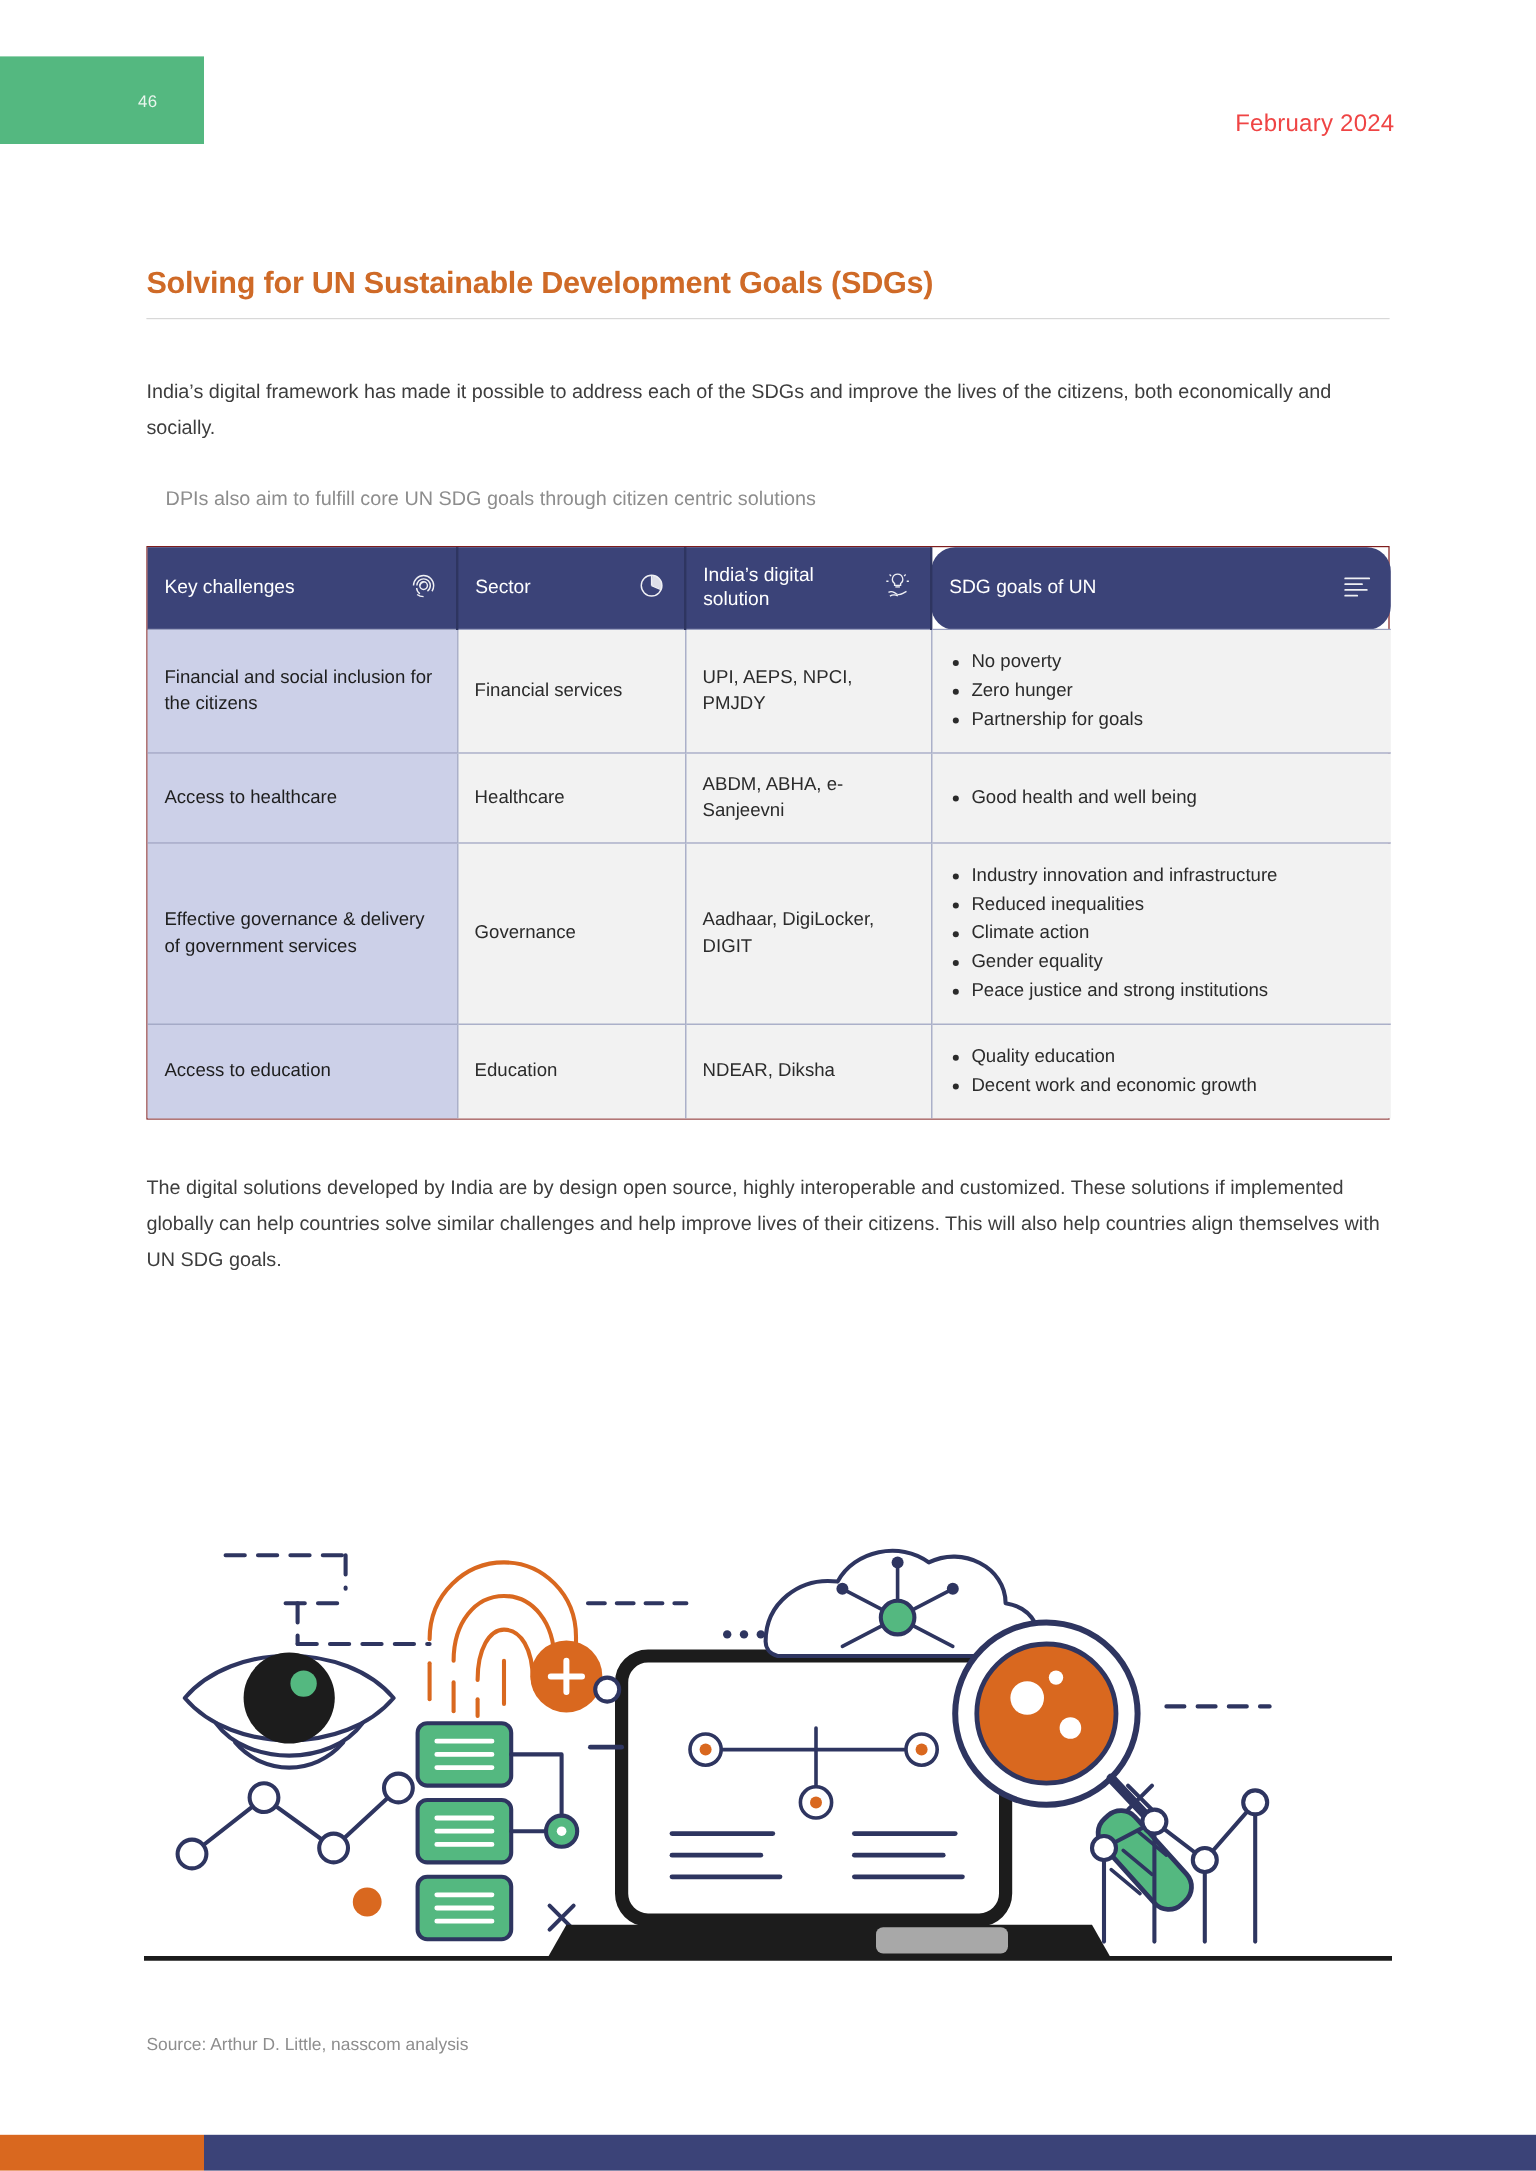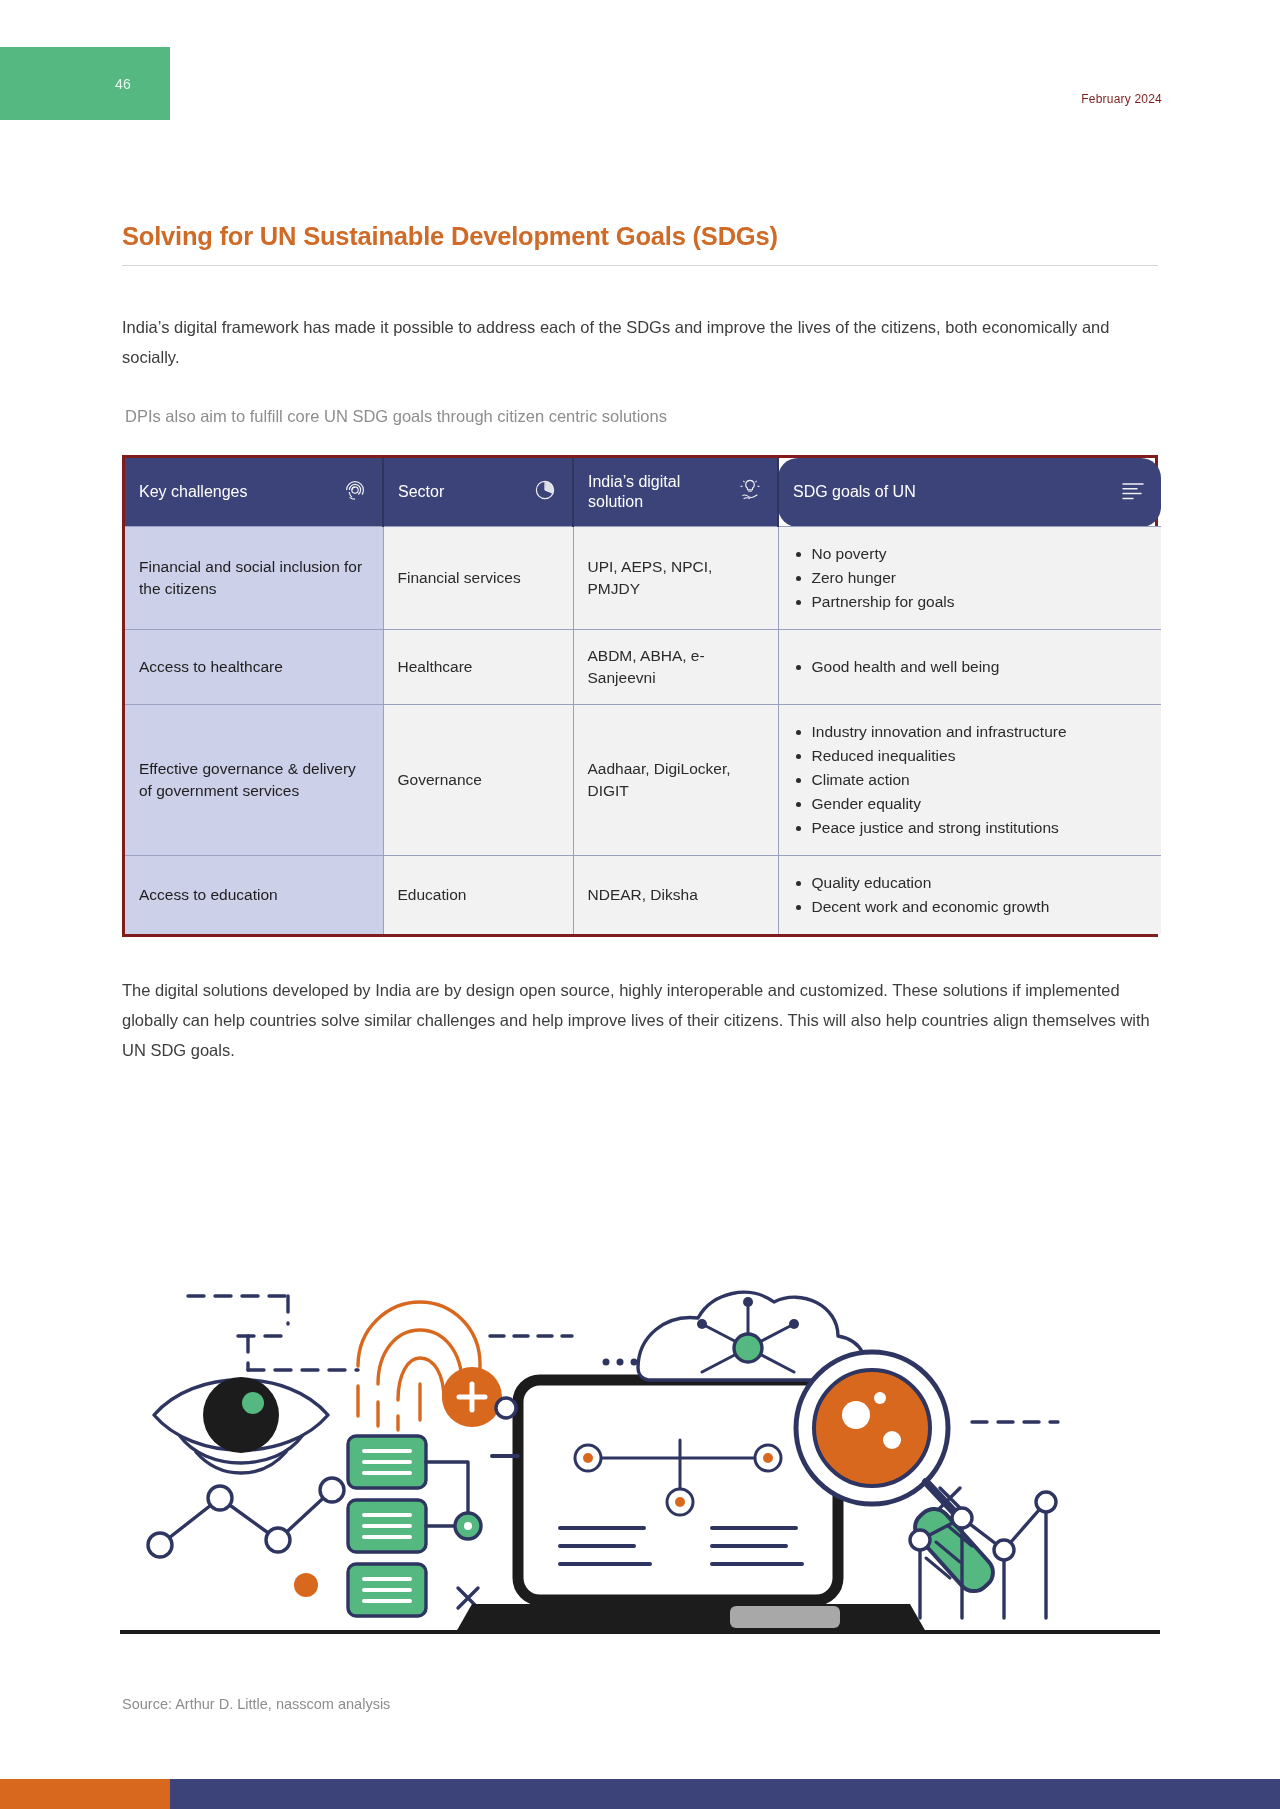--- a/index.html
+++ b/index.html
@@ -33,22 +33,22 @@
   .page-number {
     color: #e9f6ee;
     font-size: 14px;
     margin-left: 115px;
     letter-spacing: 0.3px;
   }
   .header-date {
     position: absolute;
     right: 118px;
     top: 92px;
-    color: #7f1d1d;
-    font-size: 12px;
+    color: #ef4444;
+    font-size: 20px;
     letter-spacing: 0.2px;
   }
 
   
   .title {
     position: absolute;
     left: 122px;
     top: 222px;
     font-size: 25.5px;
     font-weight: bold;
@@ -70,33 +70,33 @@
     left: 122px;
     top: 312px;
     width: 1030px;
     font-size: 16.5px;
     line-height: 30px;
     color: #3d3d3d;
   }
 
   .subcaption {
     position: absolute;
-    left: 125px;
+    left: 138px;
     top: 407px;
     font-size: 16.5px;
     color: #8d8d8d;
   }
 
   
   .table-wrap {
     position: absolute;
     left: 122px;
     top: 455px;
     width: 1036px;
-    border: 3px solid #7f1d1d;
+    border: 1px solid #7f1d1d;
   }
   table.sdg {
     width: 100%;
     border-collapse: collapse;
     table-layout: fixed;
   }
   table.sdg col.c1 { width: 258px; }
   table.sdg col.c2 { width: 190px; }
   table.sdg col.c3 { width: 205px; }
   table.sdg col.c4 { width: 383px; }

